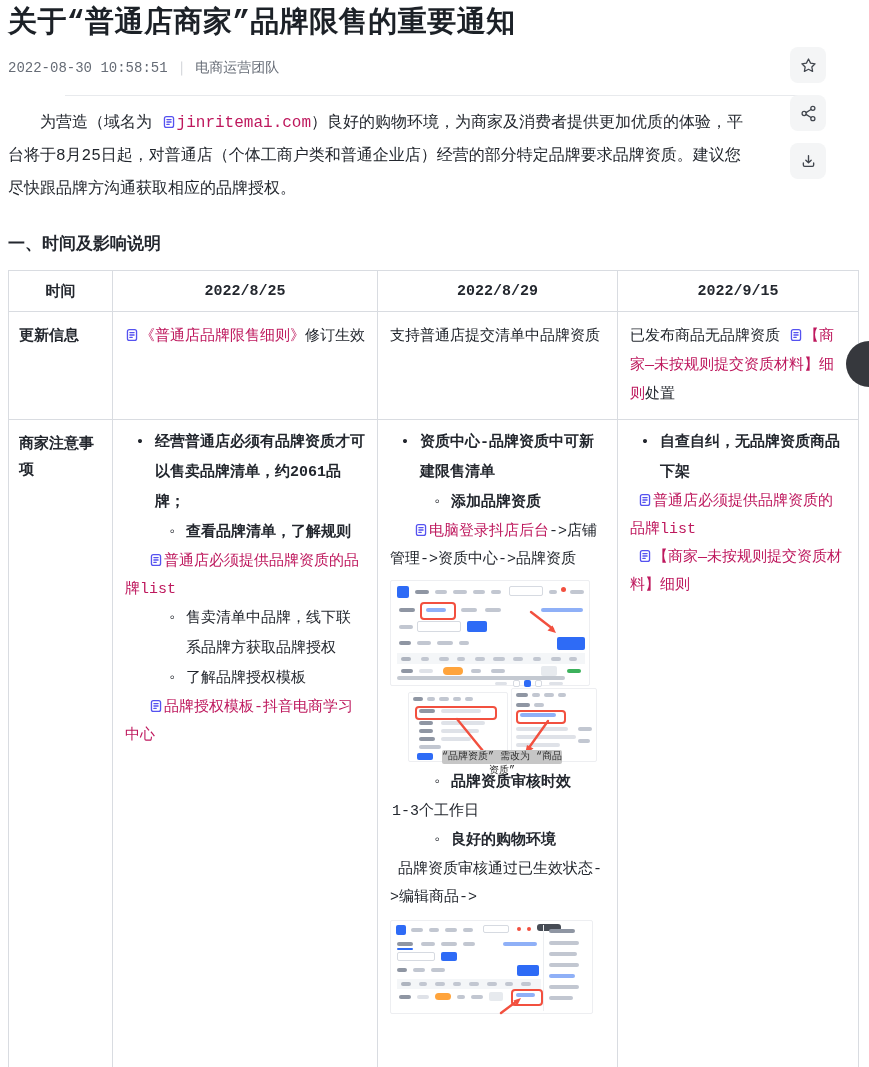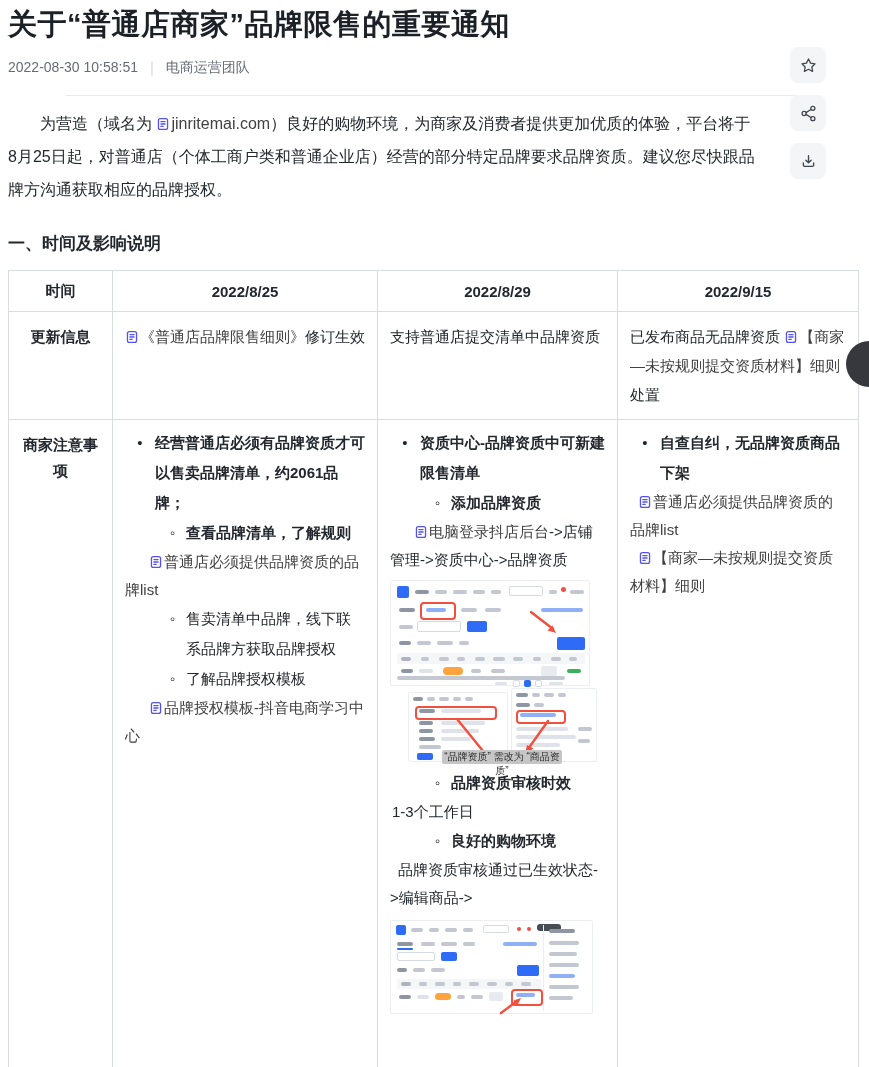--- a/index.html
+++ b/index.html
@@ -1,40 +1,40 @@
 <!DOCTYPE html>
 <html><head>
 <meta charset="utf-8">
 <style>
   html,body{margin:0;padding:0;background:#fff;}
   .page{position:relative;width:869px;height:1067px;overflow:hidden;background:#fff;
-        font-family:Liberation Sans, sans-serif;color:#23272e;}
+        font-family:Liberation Mono, monospace;color:#23272e;}
   .content{padding-left:8px;}
 
   h1.title{margin:0;padding-top:5px;font-size:29px;line-height:38px;font-weight:700;color:#1c2127;letter-spacing:.5px;}
   .meta{margin-top:16px;font-size:14px;color:#666c76;}
   .meta .sep{margin:0 7px;color:#c9ccd1;}
   .divider{margin-top:18px;width:747px;border:none;border-top:1px solid #e8eaed;height:0;}
 
   .fab{position:absolute;right:43px;width:36px;height:36px;border-radius:8px;background:#f4f5f6;
        display:flex;align-items:center;justify-content:center;cursor:pointer;}
   .fab svg{width:19px;height:19px;stroke:#41464e;fill:none;stroke-width:1.6;stroke-linecap:round;stroke-linejoin:round;}
   .edge-tab{position:absolute;right:0;top:341px;width:23px;height:46px;border-radius:23px 0 0 23px;background:#36383d;cursor:pointer;}
 
   .salutation{margin:44px 0 0 0;font-size:16px;font-weight:700;}
   .para{margin:11px 0 0 0;width:748px;font-size:16px;line-height:33px;text-indent:2em;}
   h2.sec{margin:26px 0 0 0;font-size:17px;font-weight:700;}
 
-  a.dl{color:#404040;text-decoration:none;cursor:pointer;}
+  a.dl{color:#be185d;text-decoration:none;cursor:pointer;}
   svg.di{width:14px;height:14px;vertical-align:-2px;margin-right:1px;stroke:#5552f0;fill:none;stroke-width:1.5;stroke-linecap:round;}
 
   table.tbl{margin-top:15px;border-collapse:collapse;table-layout:fixed;width:850px;font-size:15px;}
   .tbl th,.tbl td{border:1px solid #d9dce1;vertical-align:top;}
   .tbl th{height:40px;vertical-align:middle;text-align:center;font-weight:700;padding:0 6px;}
-  .tbl td.lab{text-align:center;font-weight:700;padding:12px 10px;line-height:26px;}
+  .tbl td.lab{text-align:left;font-weight:700;padding:12px 10px;line-height:26px;}
   .tbl td.cell{padding:10px 12px;line-height:29px;text-align:left;}
   .tbl td.notes{padding:8px 12px;line-height:30px;}
 
   .li{display:flex;line-height:30px;}
   .li .mk{flex:none;text-align:center;}
   .l1 .mk{width:30px;}
   .l2{padding-left:34px;}
   .l2 .mk{width:27px;}
   .litx{flex:1;}
   .b7{font-weight:700;}

